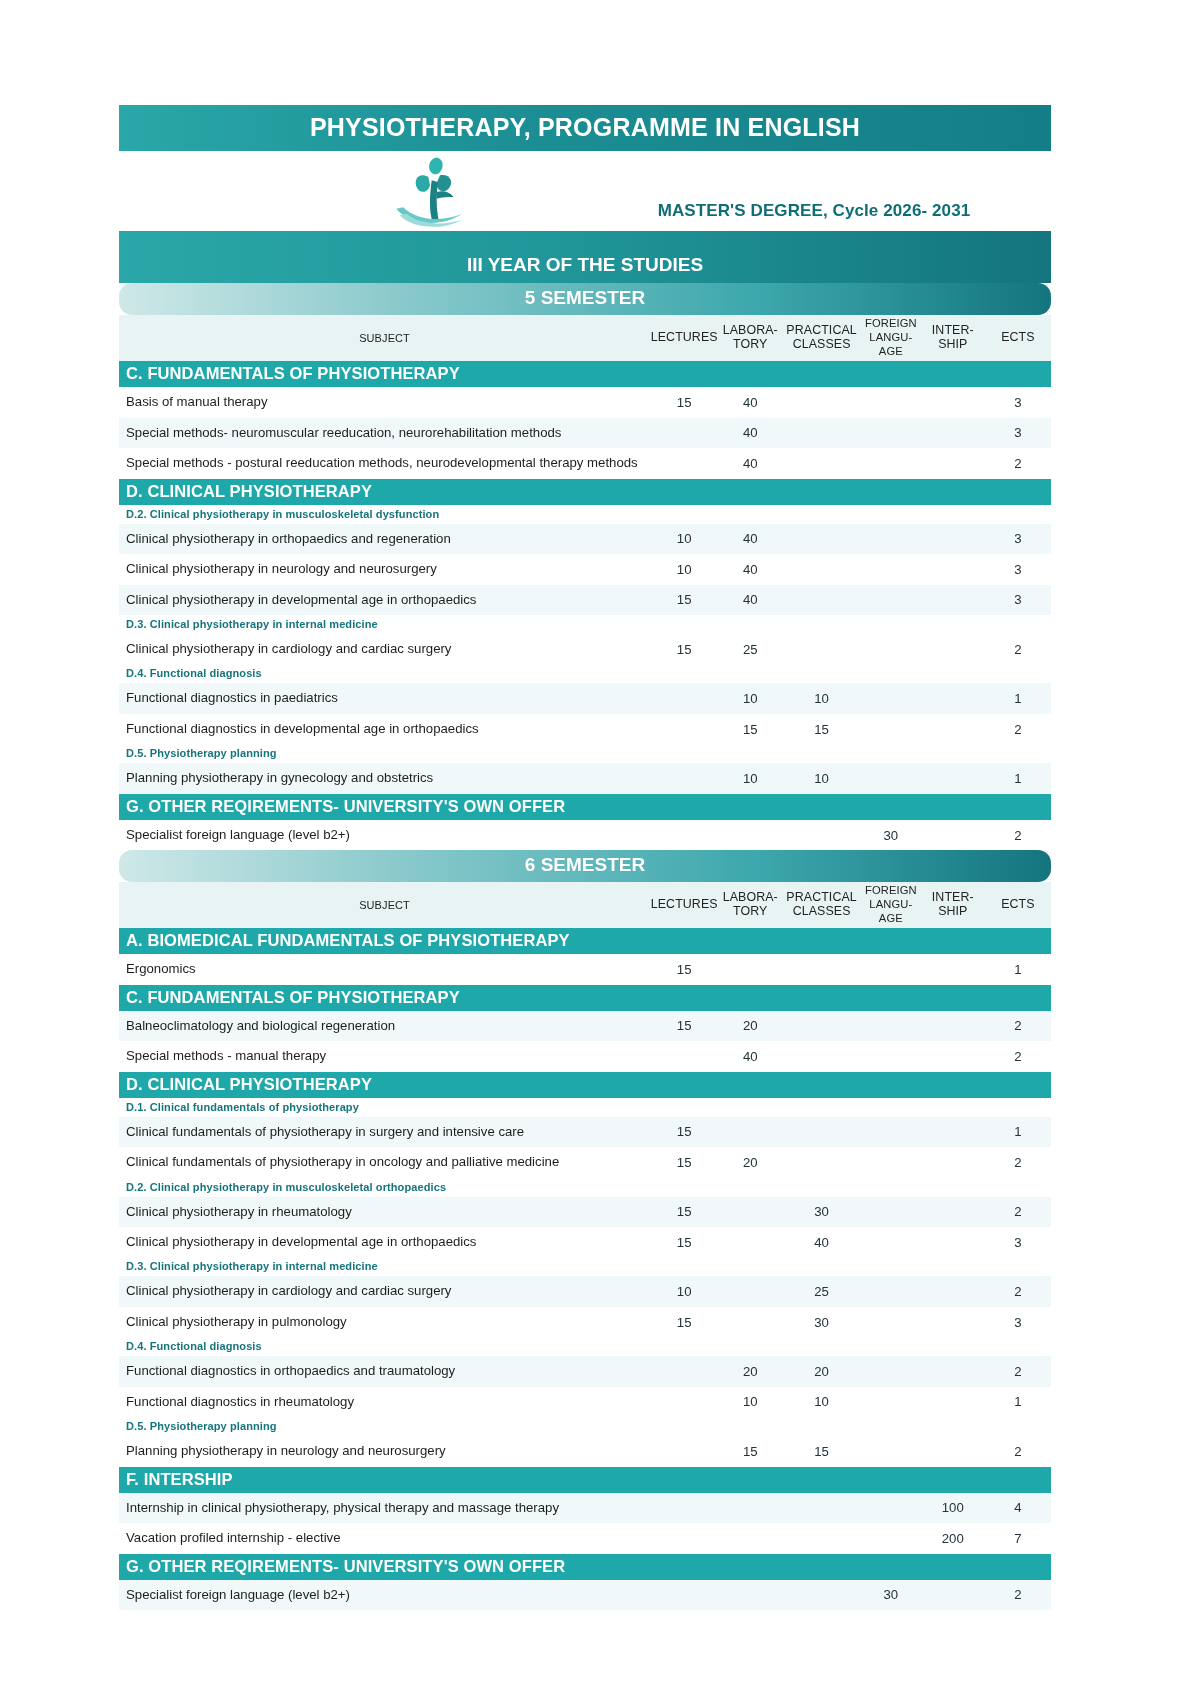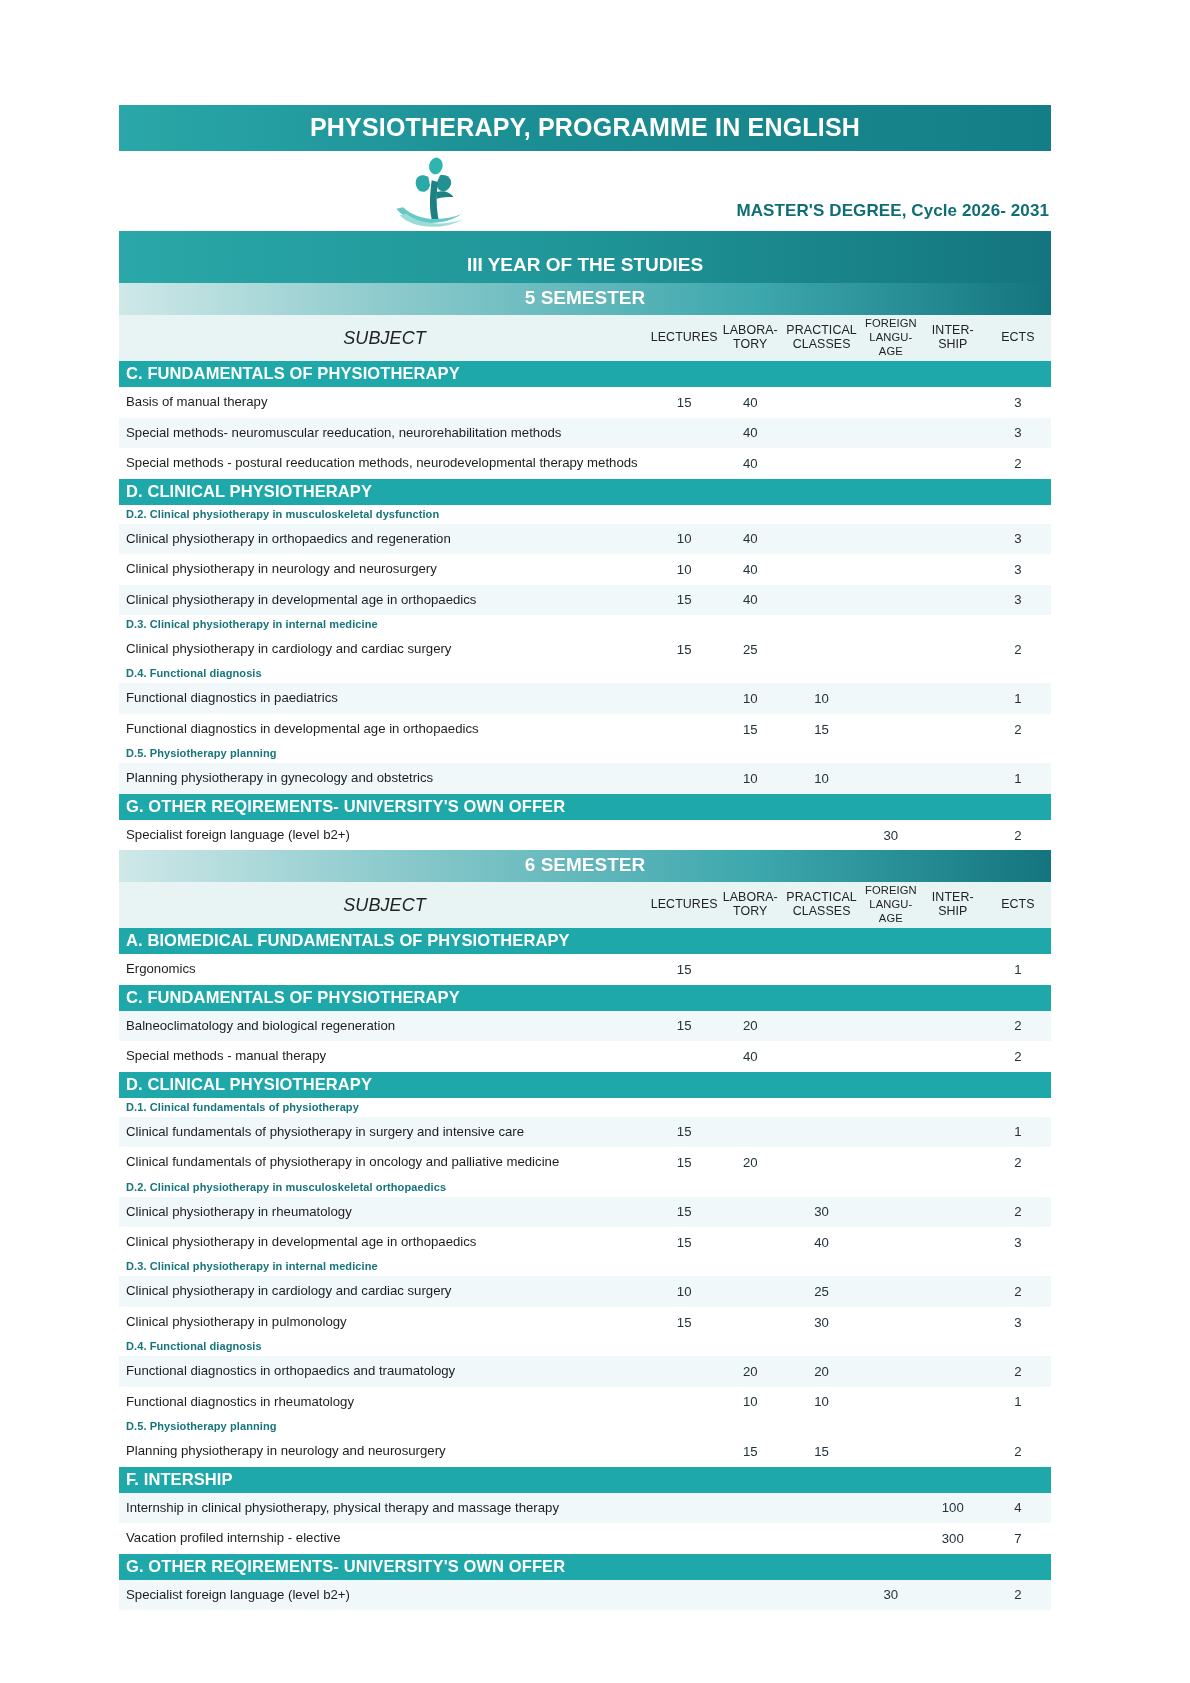--- a/index.html
+++ b/index.html
@@ -52,21 +52,21 @@
     left: 268px;
     top: 4px;
     width: 86px;
     height: 74px;
   }
   .degree-text {
     position: absolute;
     left: 460px;
     top: 50px;
     width: 470px;
-    text-align: right;
+    text-align: center;
     color: #0f6e75;
     font-size: 17px;
     font-weight: bold;
     letter-spacing: 0.1px;
   }
 
   
   .year-band {
     background: linear-gradient(to right, #2aa7a8 0%, #1f9598 50%, #14757e 100%);
     color: #ffffff;
@@ -78,20 +78,21 @@
 
   
   .sem-band {
     background: linear-gradient(to right, #cfe8e8 0%, #8ecbcd 28%, #3da8ad 68%, #14757e 100%);
     color: #ffffff;
     text-align: center;
     font-size: 19px;
     font-weight: bold;
     padding: 4px 0 6px 0;
     text-shadow: 0 0 1px rgba(0,0,0,0.12);
+    border-radius: 13px;
   }
 
   
   table.grid {
     width: 100%;
     border-collapse: collapse;
     table-layout: fixed;
     font-size: 12.6px;
   }
   table.grid td, table.grid th {
@@ -111,21 +112,21 @@
     height: 46px;
   }
   tr.colhead td {
     text-align: center;
     font-size: 12.4px;
     color: #222;
     line-height: 1.12;
     letter-spacing: 0.1px;
     overflow: hidden;
   }
-  tr.colhead td.subj { font-size: 18px; font-style: italic; }
+  tr.colhead td.subj { font-size: 11px; }
 
   tr.group td {
     background: #1fa8a9;
     color: #ffffff;
     font-weight: bold;
     font-size: 16.5px;
     padding: 3px 0 4px 7px;
     letter-spacing: 0.1px;
   }
   tr.subgroup td {
@@ -520,21 +521,21 @@
             <td class="num"></td>
             <td class="num">100</td>
             <td class="num">4</td>
           </tr>
           <tr class="item">
             <td class="subj">Vacation profiled internship - elective</td>
             <td class="num"></td>
             <td class="num"></td>
             <td class="num"></td>
             <td class="num"></td>
-            <td class="num">300</td>
+            <td class="num">200</td>
             <td class="num">7</td>
           </tr>
           <tr class="group">
             <td colspan="7">G. OTHER REQIREMENTS- UNIVERSITY'S OWN OFFER</td>
           </tr>
           <tr class="item alt">
             <td class="subj">Specialist foreign language (level b2+)</td>
             <td class="num"></td>
             <td class="num"></td>
             <td class="num"></td>

